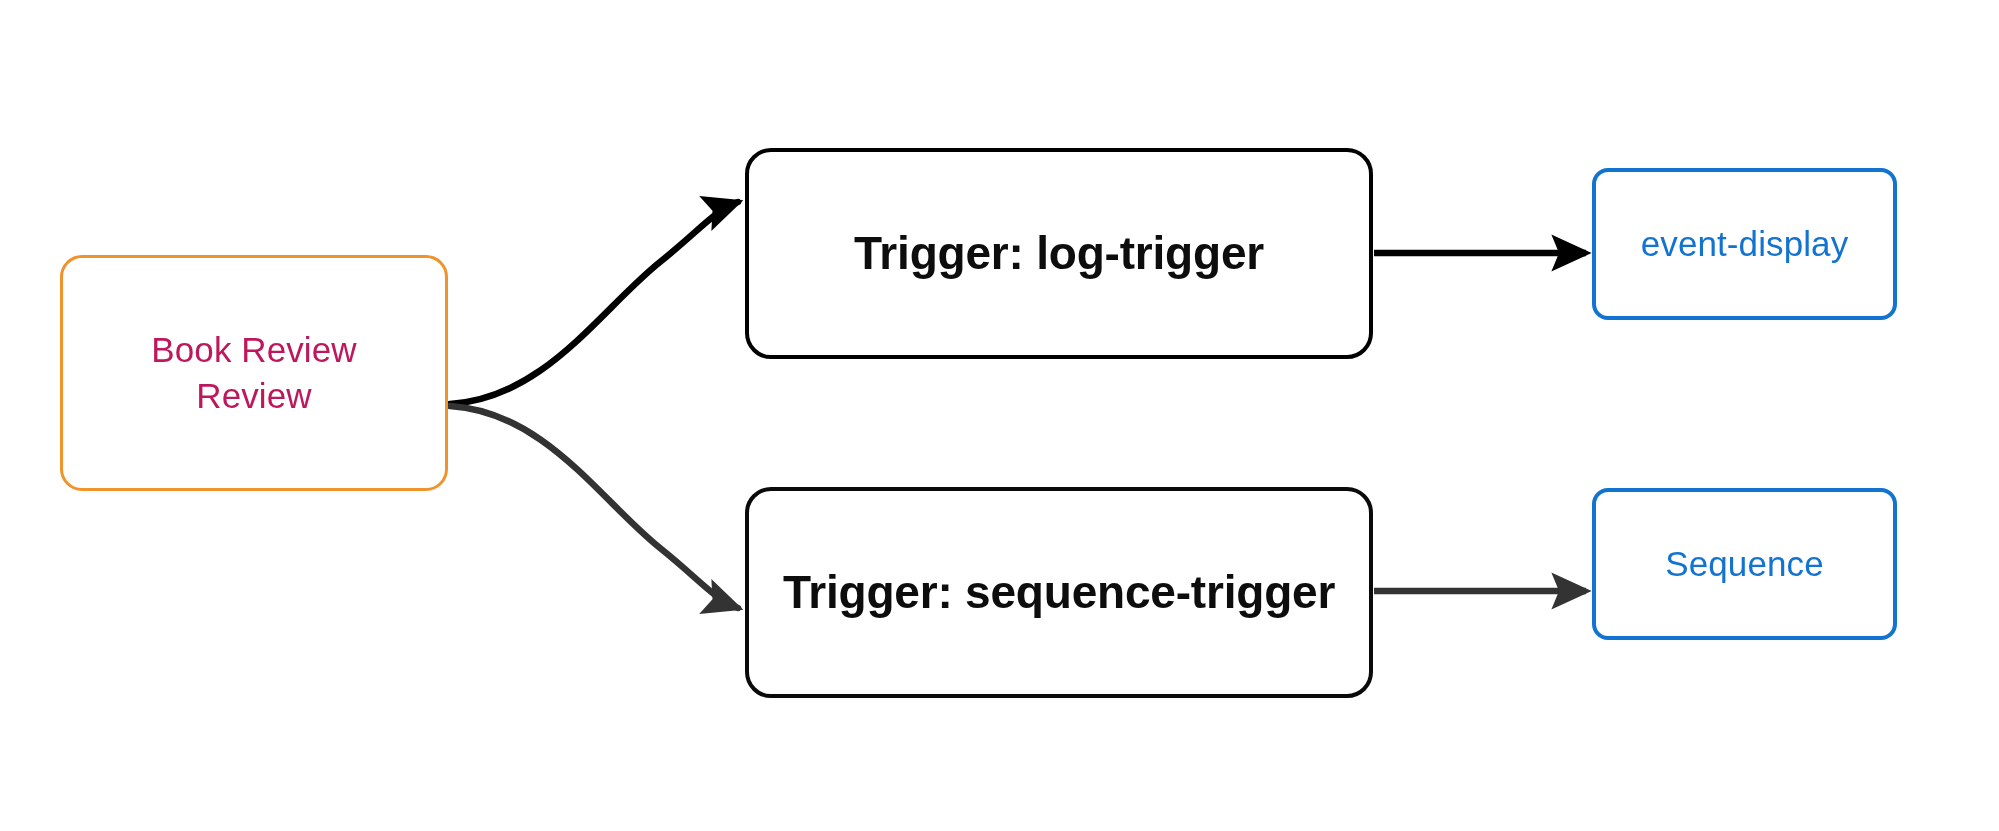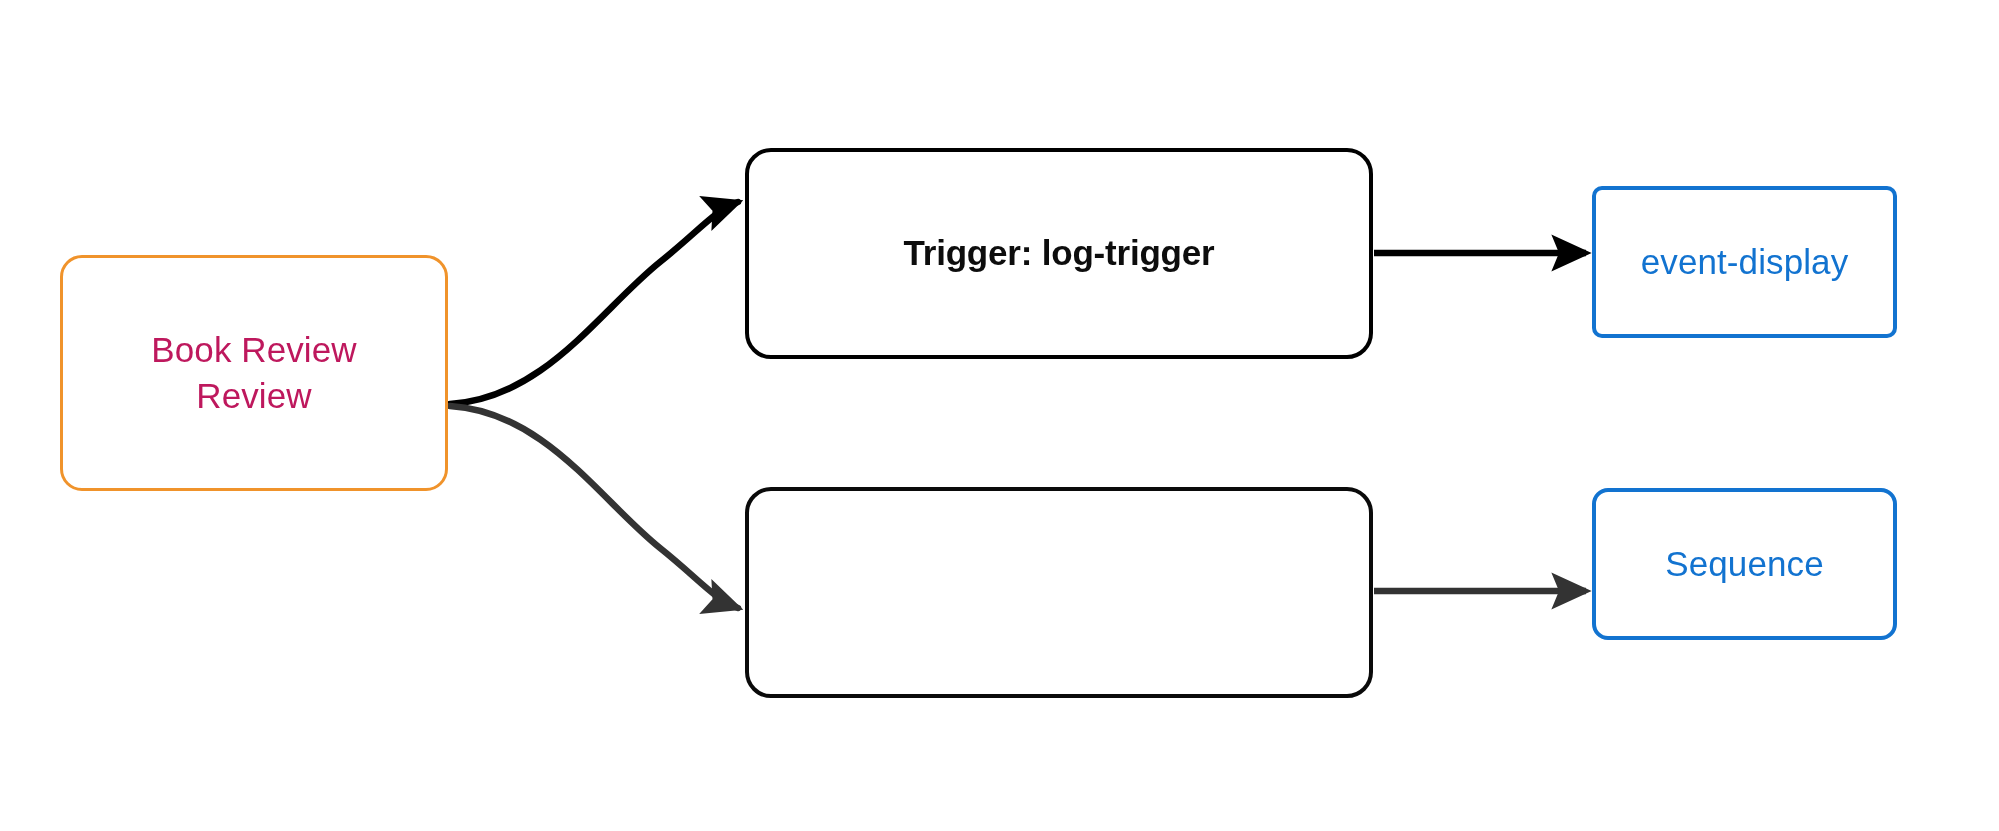--- a/index.html
+++ b/index.html
@@ -60,42 +60,42 @@
     left: 745px;
     width: 628px;
     height: 211px;
     border: 4.5px solid #000000;
     border-radius: 26px;
   }
   .node-trigger.top    { top: 148px; }
   .node-trigger.bottom { top: 487px; border-color: #0a0a0a; }
   .node-trigger .node-line-title {
     color: #0d0d0d;
-    font-size: 35px;
+    font-size: 46px;
     font-weight: 700;
     line-height: 1.28;
     letter-spacing: -0.2px;
   }
   .node-trigger .node-line-sub {
     color: #1a1a1a;
     font-size: 35px;
     font-weight: 400;
     line-height: 1.28;
     letter-spacing: -0.1px;
   }
 
   
   .node-sink {
     left: 1592px;
     width: 305px;
     height: 152px;
     border: 4.5px solid #1273d0;
     border-radius: 16px;
   }
-  .node-sink.top    { top: 186px; border-radius: 10px; }
+  .node-sink.top    { top: 168px; }
   .node-sink.bottom { top: 488px; }
   .node-sink .node-line {
     color: #1273d0;
     font-size: 35px;
     font-weight: 400;
     line-height: 1.25;
     letter-spacing: 0.1px;
   }
 </style>
 </head>
@@ -125,20 +125,21 @@
   <div class="node node-broker">
     <div class="node-line">Book Review</div>
     <div class="node-line">Review</div>
   </div>
 
   <div class="node node-trigger top">
     <div class="node-line-title">Trigger: log-trigger</div>
   </div>
 
   <div class="node node-trigger bottom">
+    <div class="node-line-title">Trigger: sequence-trigger</div>
   </div>
 
   <div class="node node-sink top">
     <div class="node-line">event-display</div>
   </div>
 
   <div class="node node-sink bottom">
     <div class="node-line">Sequence</div>
   </div>
 

